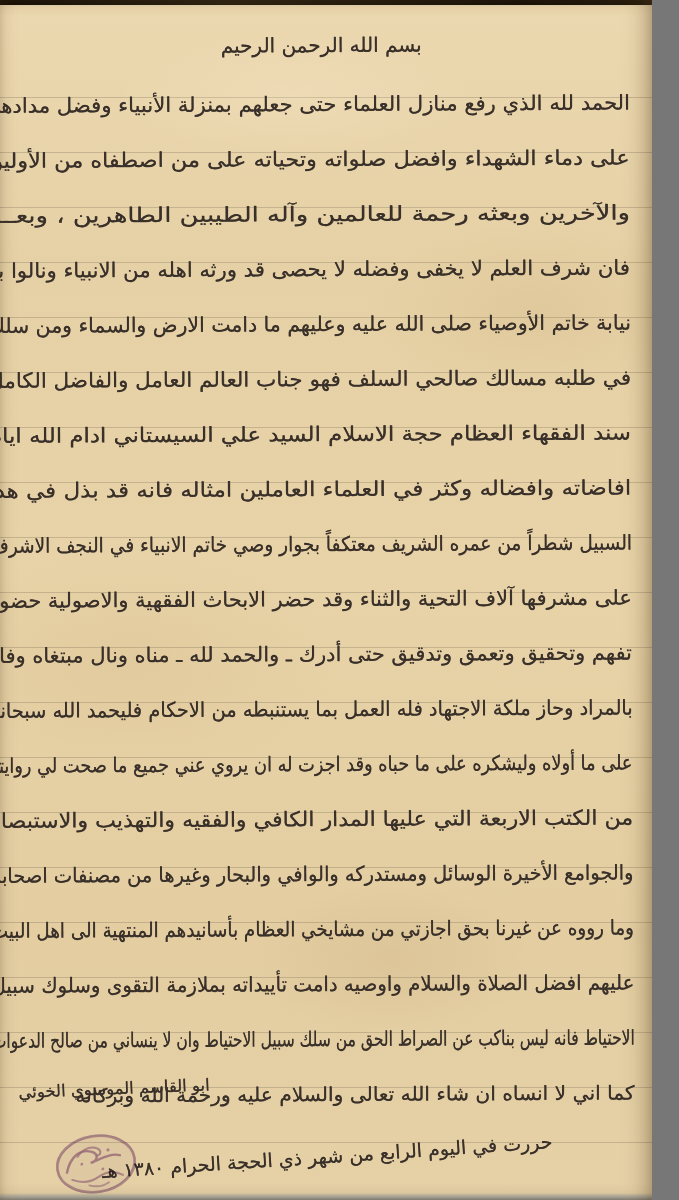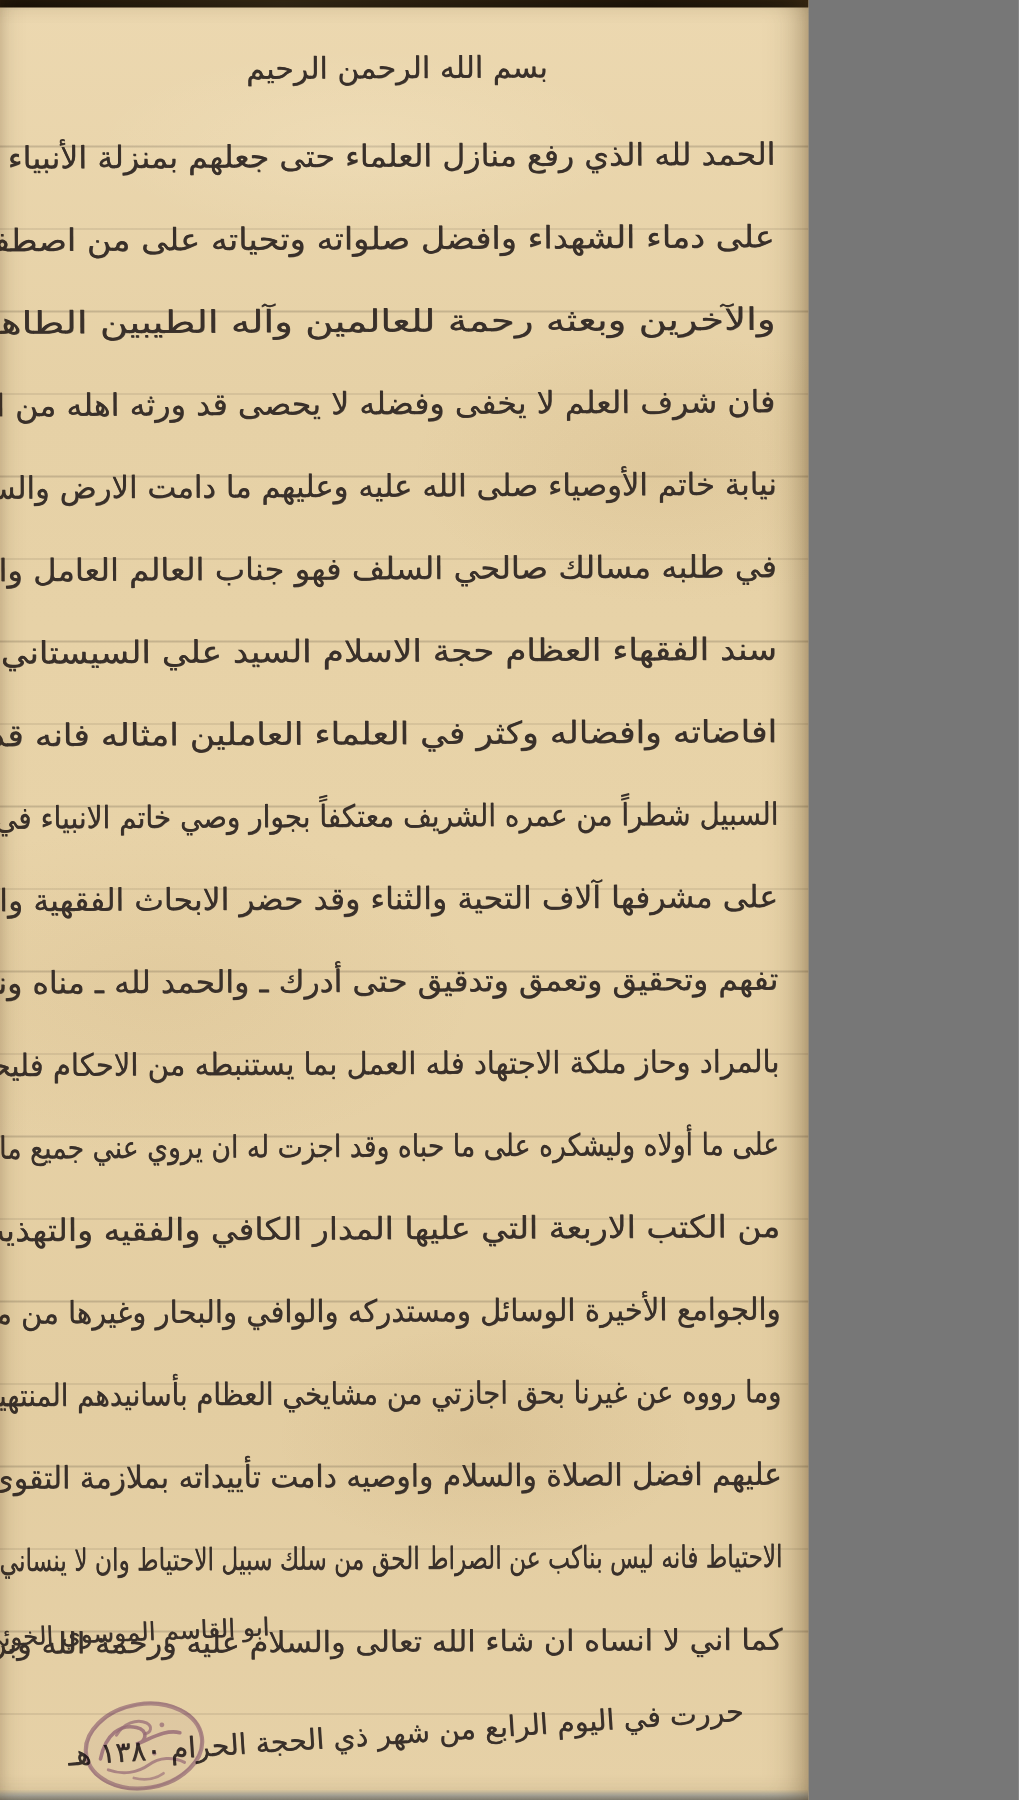--- a/index.html
+++ b/index.html
@@ -1,18 +1,18 @@
 <!DOCTYPE html>
 <html lang="ar"><head>
 <meta charset="utf-8">
 <style>
   html, body { margin: 0; padding: 0; background: #777; }
   .page {
     position: relative;
-    width: 539px;
+    width: 652px;
     height: 1200px;
     overflow: hidden;
     background:
       linear-gradient(180deg, #ecd8b0 0%, #e6d1a6 22%, #e8d3a8 48%, #e3cda1 78%, #e6d1a7 100%);
     font-family: "DejaVu Sans", sans-serif;
   }
   
   .rules {
     position: absolute; inset: 0;
     background-image: repeating-linear-gradient(

